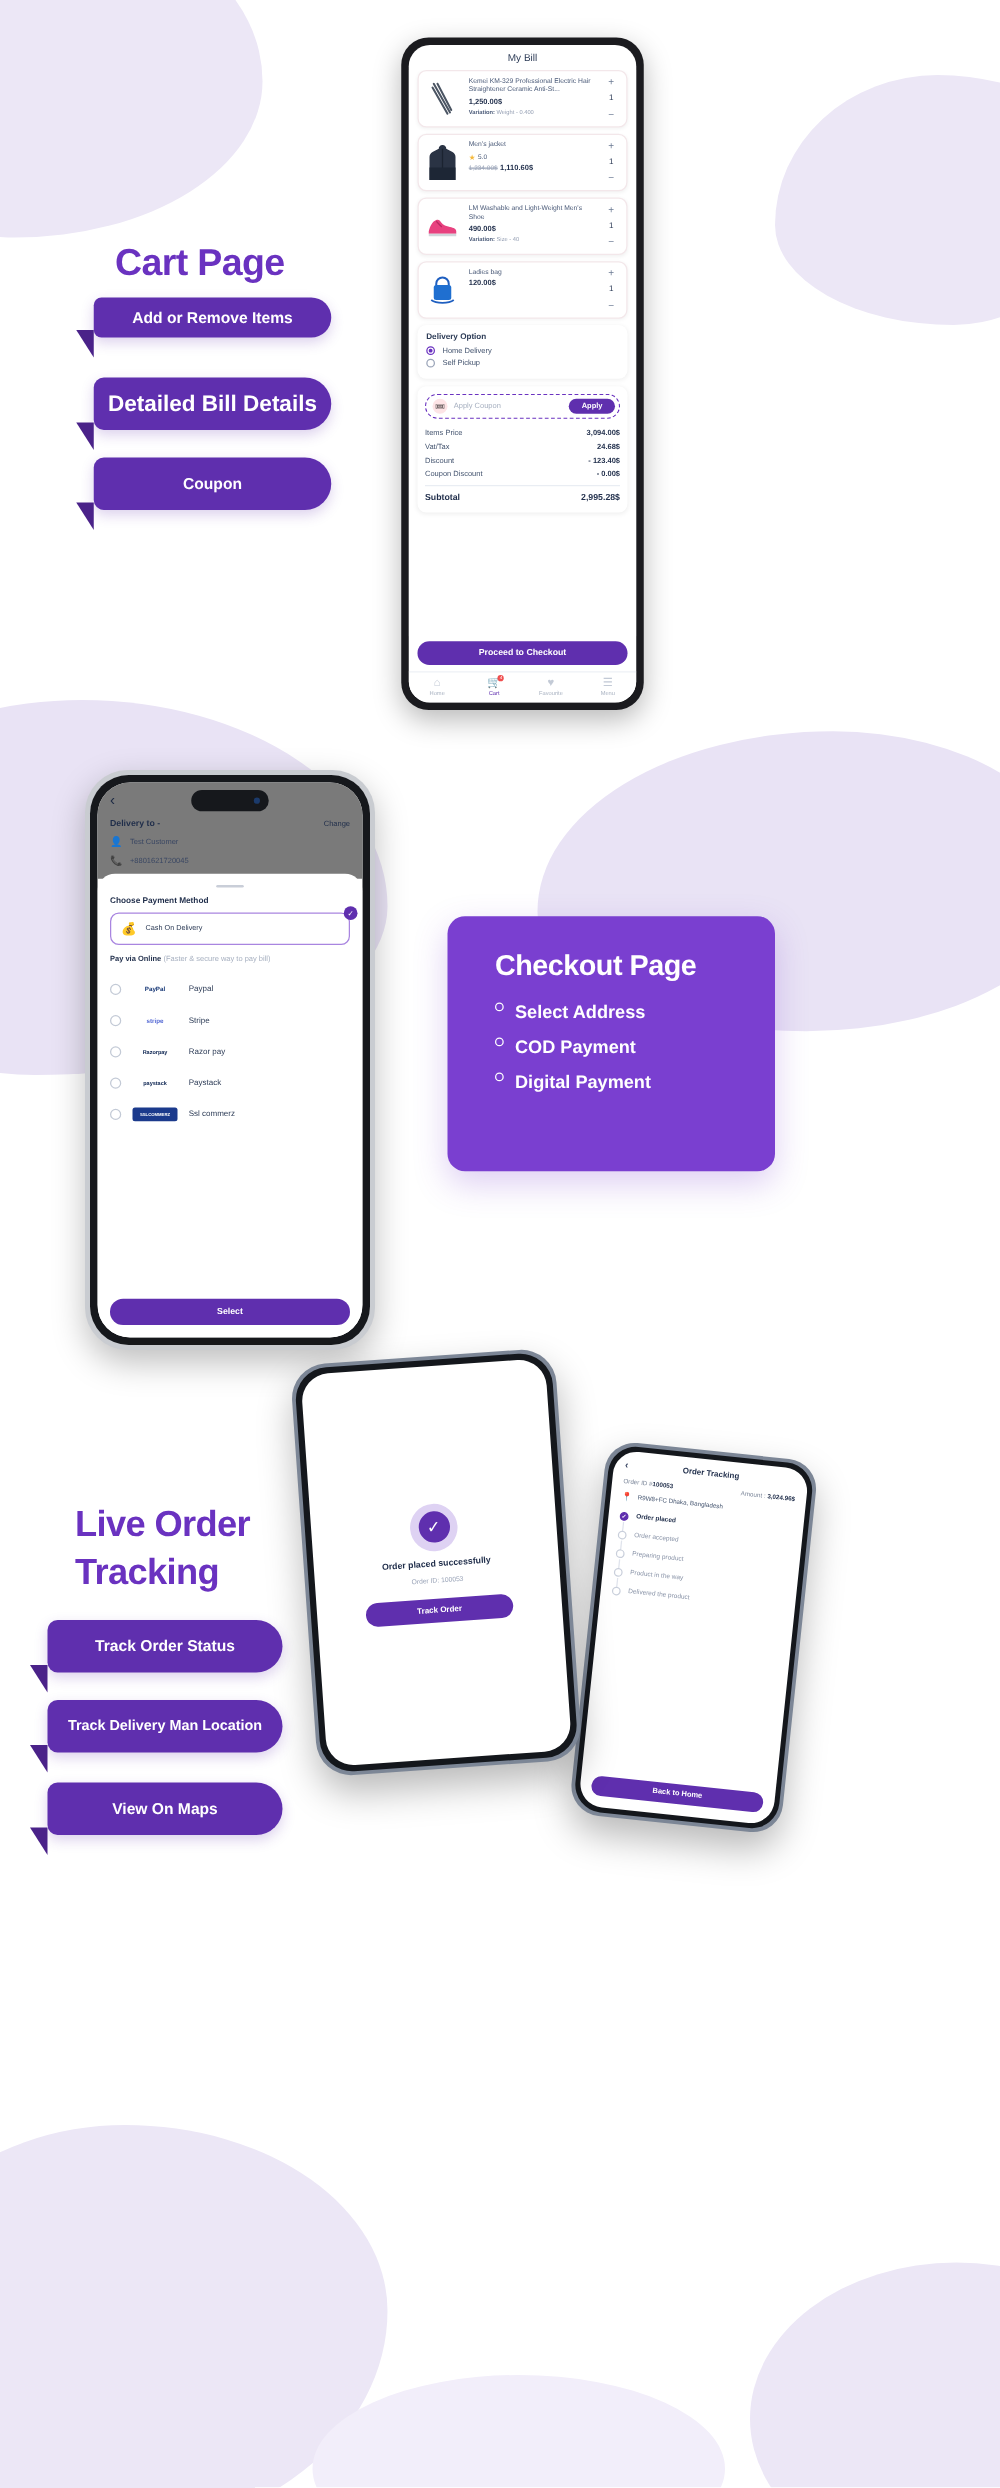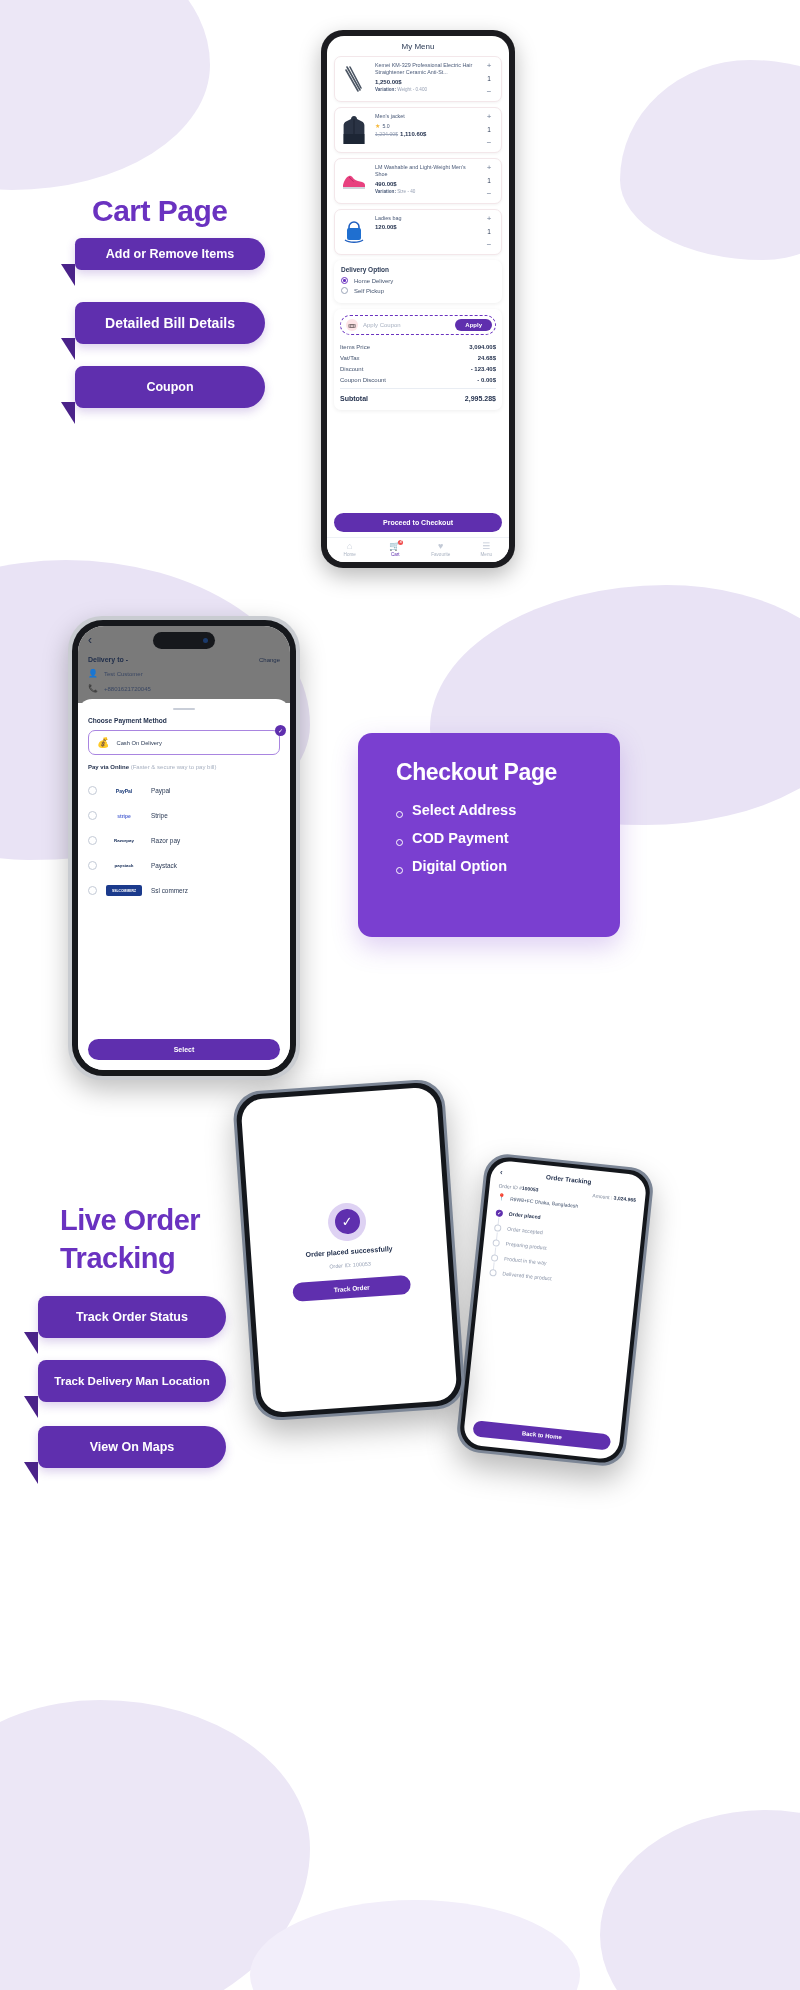--- a/index.html
+++ b/index.html
@@ -129,21 +129,21 @@
   .pay-name { font-size: 6.4px; color: #2b3a55; }
   .select-btn { position: absolute; left: 10px; right: 10px; bottom: 10px; background: #5f2fae; color: #fff;
     text-align: center; font-size: 7px; font-weight: 600; padding: 7px 0; border-radius: 16px; }
 
   
   #checkout-panel { position: absolute; left: 358px; top: 733px; width: 262px; height: 204px;
     background: #7a3fd0; border-radius: 14px; z-index: 5; padding: 26px 0 0 38px;
     box-shadow: 0 10px 26px rgba(122,63,208,.25); }
   #checkout-panel .cp-title { color: #fff; font-size: 23px; font-weight: bold; letter-spacing: -.4px; margin-bottom: 16px; }
   #checkout-panel ul { list-style: none; }
-  #checkout-panel li { color: #fff; font-size: 14.5px; font-weight: bold; margin-bottom: 12px; display: flex; align-items: flex-end; gap: 9px; }
+  #checkout-panel li { color: #fff; font-size: 14.5px; font-weight: bold; margin-bottom: 12px; display: flex; align-items: flex-start; gap: 9px; }
   #checkout-panel li .bullet { width: 7px; height: 7px; border-radius: 50%; border: 1.8px solid #fff; flex: 0 0 7px; }
 
   
   #track-phone-a { left: 243px; top: 1085px; width: 212px; height: 330px;
     background: #7c8696; border-radius: 28px; padding: 3px; transform: rotate(-4deg);
     box-shadow: 0 14px 30px rgba(0,0,0,.28); }
   #track-phone-a .inner { width: 100%; height: 100%; background: #14171c; border-radius: 26px; padding: 5px; }
   #track-phone-a .screen { width: 100%; height: 100%; background: #fff; border-radius: 22px; overflow: hidden; position: relative; }
 
   #track-phone-b { left: 470px; top: 1160px; width: 170px; height: 300px;
@@ -191,29 +191,29 @@
   <div class="blob b5"></div>
   <div class="blob b6"></div>
   <div class="blob b7"></div>
 
   <div class="sec-title" style="left:92px; top:182px; font-size:30px;">Cart Page</div>
 
   <div class="ribbon-wrap" style="left:75px; top:238px;">
     <div class="ribbon r-left" style="width:190px; height:32px; font-size:12.5px;">Add or Remove Items</div>
   </div>
   <div class="ribbon-wrap" style="left:75px; top:302px;">
-    <div class="ribbon r-left" style="width:190px; height:42px; font-size:14px;">Detailed Bill Details</div>
+    <div class="ribbon r-left" style="width:190px; height:42px; font-size:18px;">Detailed Bill Details</div>
   </div>
   <div class="ribbon-wrap" style="left:75px; top:366px;">
     <div class="ribbon r-left" style="width:190px; height:42px; font-size:12.5px;">Coupon</div>
   </div>
 
   <div class="phone" id="cart-phone">
     <div class="screen">
-      <div class="cart-header">My Menu</div>
+      <div class="cart-header">My Bill</div>
       <div class="cart-body">
 
         <div class="cart-item">
           <div class="ci-thumb">
             <svg width="26" height="30" viewBox="0 0 26 30">
                 <g stroke="#4b5563" stroke-width="1.6" fill="none" stroke-linecap="round">
                   <path d="M6 3 L19 26"></path>
                   <path d="M9 3 L20 24"></path>
                   <path d="M5 6 L17 27"></path>
                 </g>
@@ -429,21 +429,21 @@
       <li>
           <span class="bullet"></span>
           <span>Select Address</span>
         </li>
       <li>
           <span class="bullet"></span>
           <span>COD Payment</span>
         </li>
       <li>
           <span class="bullet"></span>
-          <span>Digital Option</span>
+          <span>Digital Payment</span>
         </li>
     </ul>
   </div>
 
   <div class="sec-title" style="left:60px; top:1192px; font-size:29px;">Live Order</div>
   <div class="sec-title" style="left:60px; top:1230px; font-size:29px;">Tracking</div>
 
   <div class="ribbon-wrap" style="left:38px; top:1296px;">
     <div class="ribbon r-left" style="width:188px; height:42px; font-size:12.5px;">Track Order Status</div>
   </div>

